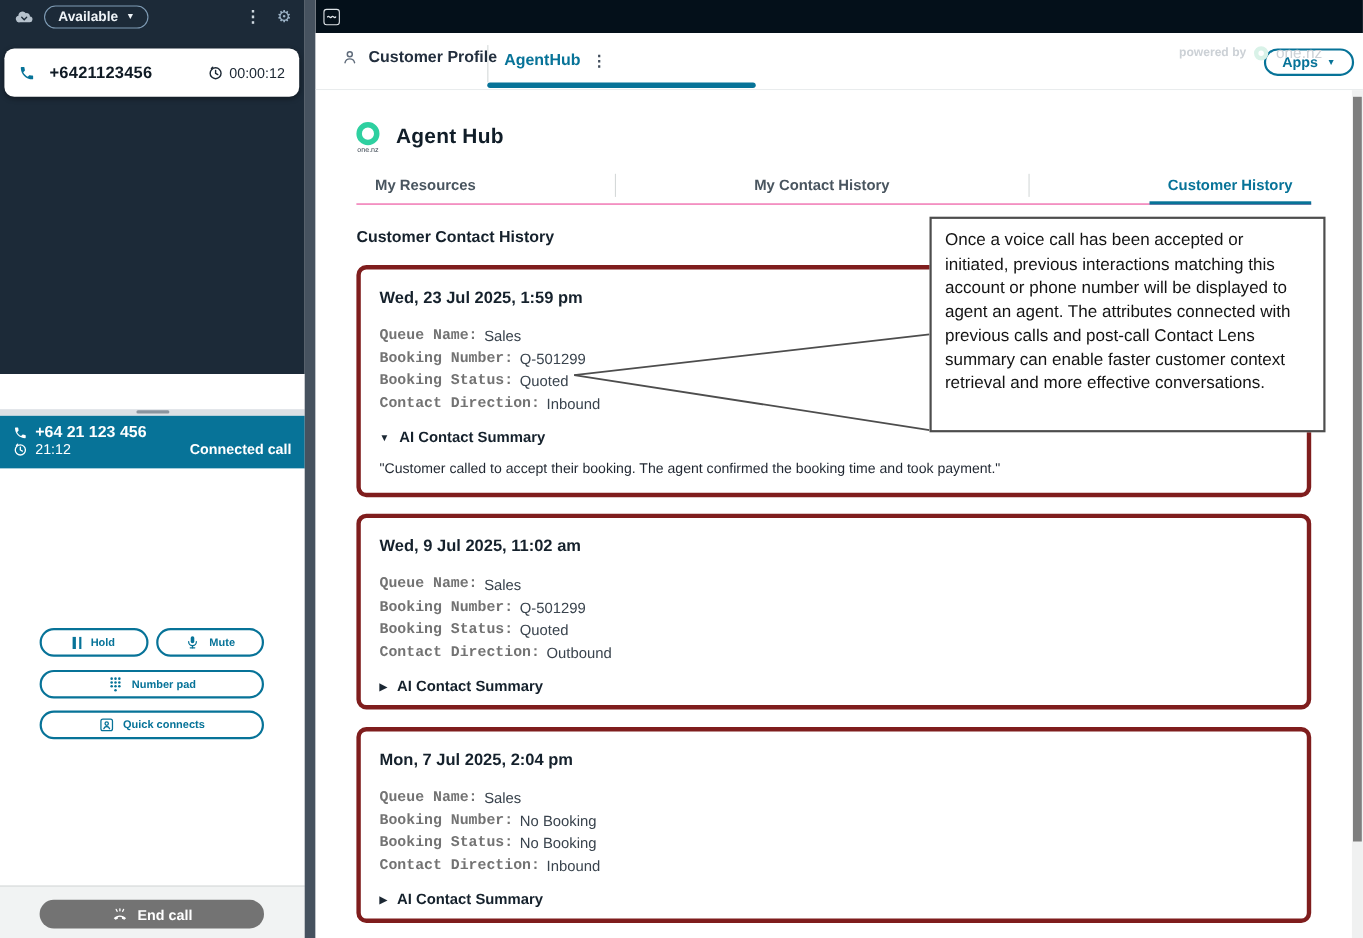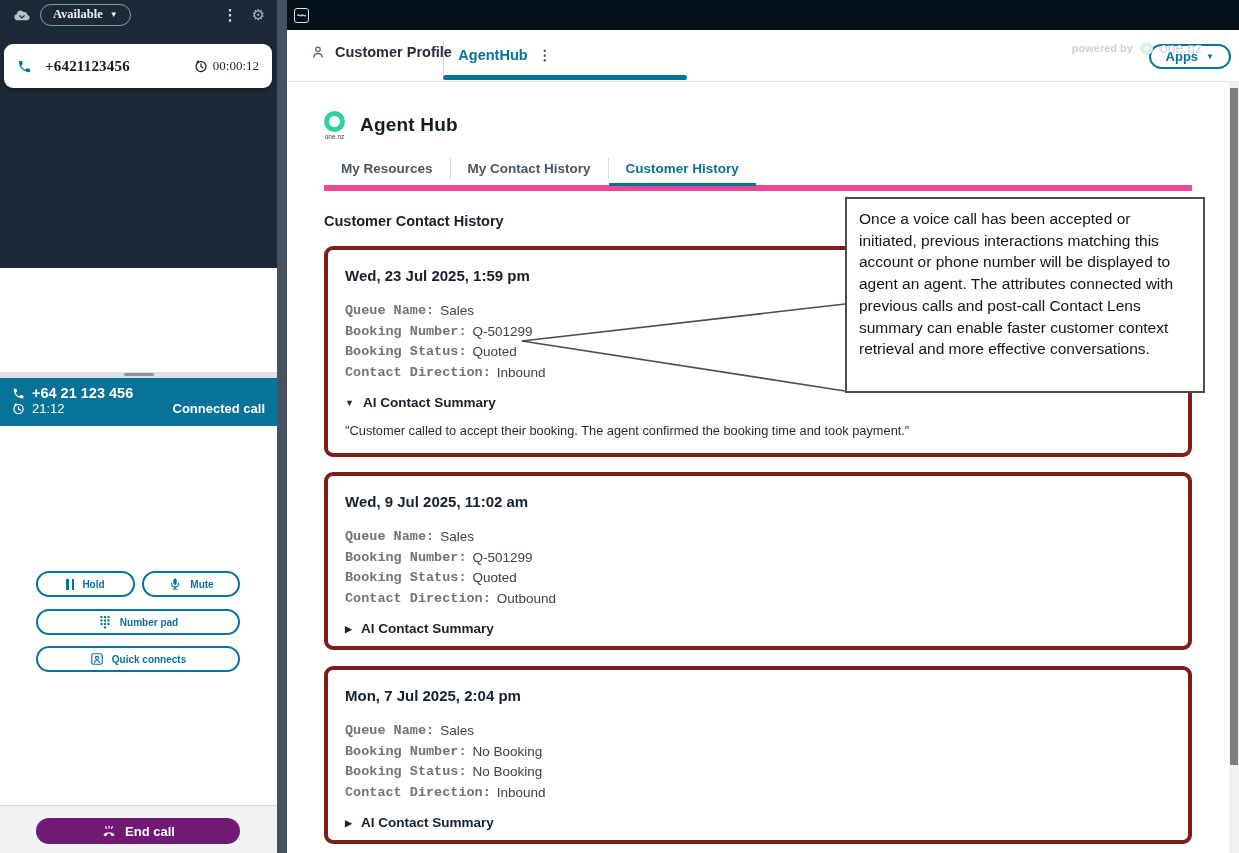--- a/index.html
+++ b/index.html
@@ -1,21 +1,21 @@
 <!DOCTYPE html>
 <html><head>
 <meta charset="utf-8">
 <style>
   * { margin:0; padding:0; box-sizing:border-box; }
   html,body { width:1239px; height:853px; }
   body { position:relative; font-family:"Liberation Sans", sans-serif; background:#ffffff; overflow:hidden; }
 
   
   .ccp { position:absolute; left:0; top:0; width:277px; height:853px; background:#ffffff; }
-  .ccp-top { position:absolute; left:0; top:0; width:100%; height:268px; background:#1c2a38;font-family:Liberation Serif, serif; }
+  .ccp-top { position:absolute; left:0; top:0; width:100%; height:340px; background:#1c2a38; }
   .ccp-header { display:flex; align-items:center; height:30px; padding:0 12px 0 13px; }
   .connect-logo { width:18px; height:16px; color:#b6c2cd; flex:none; }
   .status-pill { margin-left:9px; display:flex; align-items:center; gap:7px; border:1.5px solid #7f9cb5; border-radius:14px; padding:2px 12px 3px; color:#eef3f7; font-size:12.5px; font-weight:bold; cursor:pointer; }
   .status-pill .chev { font-size:8px; line-height:1; padding-top:1px; }
   .ccp-header .spacer { flex:1; }
   .kebab { color:#cfd8e0; font-size:15px; font-weight:bold; padding:0 6px; cursor:pointer; }
   .gear { color:#9db4c8; font-size:15px; margin-left:8px; cursor:pointer; }
 
   .incoming-card { position:absolute; left:4px; right:5px; top:44px; height:44px; background:#ffffff; border-radius:9px; box-shadow:0 2px 5px rgba(0,0,0,.35); display:flex; align-items:center; padding:0 13px; }
   .incoming-card .ph { width:15px; height:15px; color:#077398; flex:none; }
@@ -37,21 +37,21 @@
   .pill-btn { position:absolute; display:flex; align-items:center; justify-content:center; gap:8px; border:2px solid #077398; border-radius:999px; background:#fff; color:#077398; font-weight:bold; font-size:10px; cursor:pointer; }
   .btn-hold { left:36px; top:145px; width:99px; height:26px; }
   .btn-mute { left:142px; top:145px; width:98px; height:26px; }
   .btn-pad  { left:36px; top:183px; width:204px; height:26px; }
   .btn-qc   { left:36px; top:220px; width:204px; height:26px; }
   .pill-btn svg { width:14px; height:14px; flex:none; }
   .pause-icon { display:flex; gap:3px; }
   .pause-icon i { display:block; width:2.5px; height:11px; background:#077398; }
 
   .ccp-footer { position:absolute; left:0; bottom:0; width:100%; height:48px; background:#f1f3f3; border-top:1px solid #d5d9d9; }
-  .end-call { position:absolute; left:36px; top:12px; width:204px; height:26px; background:#701a75; border:none; border-radius:999px; color:#fff; font-weight:bold; font-size:13px; display:flex; align-items:center; justify-content:center; gap:8px; cursor:pointer; }
+  .end-call { position:absolute; left:36px; top:12px; width:204px; height:26px; background:#737373; border:none; border-radius:999px; color:#fff; font-weight:bold; font-size:13px; display:flex; align-items:center; justify-content:center; gap:8px; cursor:pointer; }
   .end-call svg { width:16px; height:14px; }
 
   
   .gutter { position:absolute; left:277px; top:0; width:10px; height:853px; background:#46525f; }
 
   
   .main { position:absolute; left:287px; top:0; right:0; height:853px; background:#fff; }
   .main-topbar { position:absolute; left:0; top:0; right:0; height:30px; background:#04101a; display:flex; align-items:center; padding:0 7px; }
   .app-mini { width:15px; height:15px; border:1.5px solid #dfe4e8; border-radius:3px; display:flex; align-items:center; justify-content:center; color:#dfe4e8; }
   .app-mini svg { width:9px; height:6px; }
@@ -71,21 +71,21 @@
   .hub-header { display:flex; align-items:center; gap:15px; height:34px; }
   .nz-logo { display:flex; flex-direction:column; align-items:center; }
   .nz-ring { width:21px; height:21px; border:5.5px solid #2ed0a0; border-radius:50%; background:#fff; }
   .nz-label { font-size:6.5px; color:#3a4450; margin-top:1px; }
   .hub-title { font-size:19px; font-weight:bold; color:#101d28; letter-spacing:.2px; }
   .powered { position:absolute; right:37px; top:40px; display:flex; align-items:center; gap:7px; }
   .powered .pb-text { font-size:11px; color:#ccd1d6; font-weight:bold; }
   .pb-ring { width:13px; height:13px; border:4px solid #d9f2e8; border-radius:50%; }
   .powered .pb-brand { font-size:14px; color:#ccd1d6; }
 
-  .hub-tabs { display:flex; align-items:stretch; margin-top:13px; border-bottom:6px solid #ec4899; }
+  .hub-tabs { display:flex; align-items:stretch; margin-top:13px; border-bottom:1px solid #ec4899;justify-content:space-between; }
   .hub-tab { position:relative; padding:6px 17px 9px; font-size:13.5px; font-weight:bold; color:#49555f; cursor:pointer; }
   .hub-tab.active { color:#077398; }
   .hub-tab.active::after { content:""; position:absolute; left:0; right:0; bottom:-1px; height:3.5px; background:#077398; }
   .hub-tab-sep { width:1px; background:#d5d9d9; margin:3px 0 6px; }
 
   .section-title { margin-top:22px; font-size:14.5px; font-weight:bold; color:#15212c; }
 
   .card { margin-top:17px; border:4px solid #7f1d1d; border-radius:9px; padding:17px 17px 15px; background:#fff; }
   .card + .card { margin-top:15px; }
   .card-date { font-size:15px; font-weight:bold; color:#15212c; }

